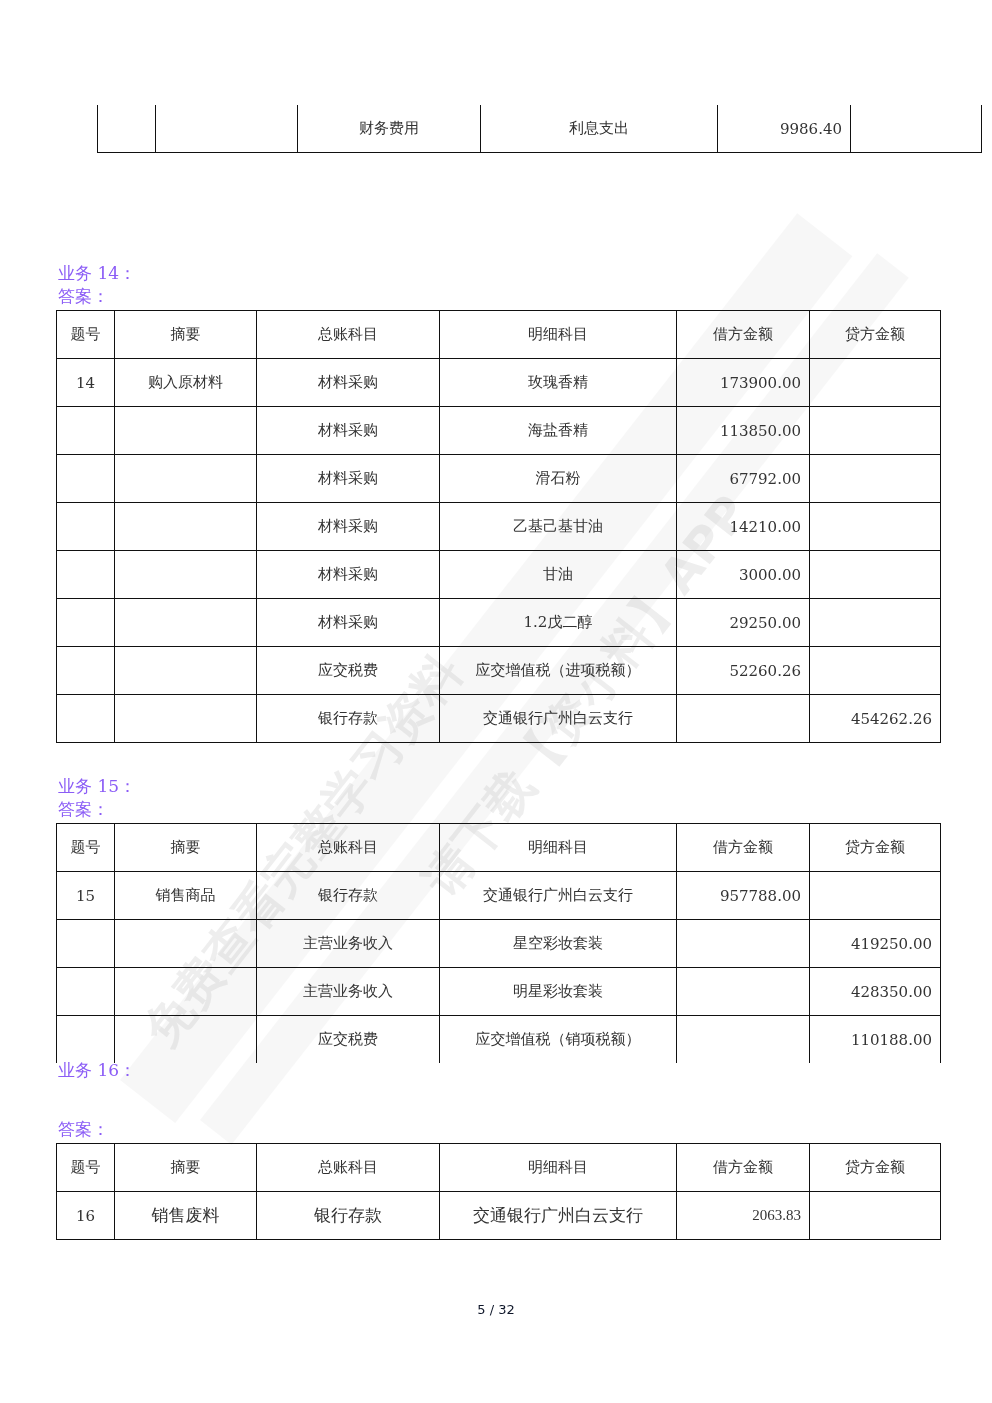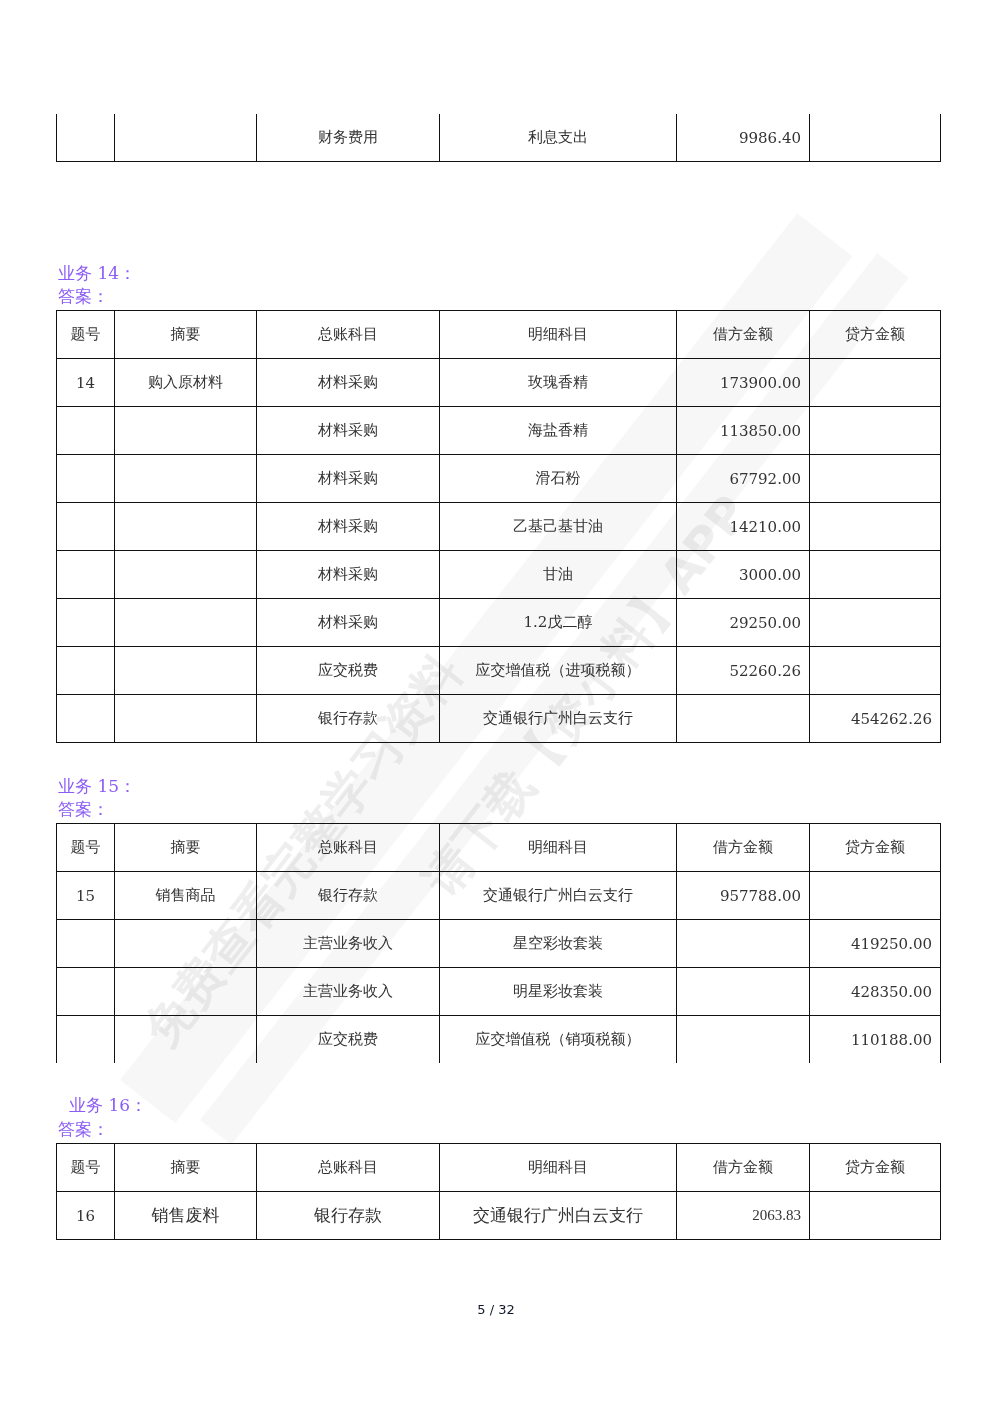--- a/index.html
+++ b/index.html
@@ -24,21 +24,21 @@
 </head>
 <body>
 
 <div class="page">
 
   <div class="stripe" style="left:120px;top:1080px;width:1100px;height:70px;"></div>
   <div class="stripe" style="left:200px;top:1120px;width:1100px;height:40px;"></div>
   <div class="wm" style="left:130px;top:1020px;">免费查看完整学习资料</div>
   <div class="wm" style="left:410px;top:870px;">请下载【资小料】APP</div>
 
-  <table class="ledger" style="top:114px;">
+  <table class="ledger" style="top:105px;margin-left:41px;">
     <colgroup>
         <col class="c1">
         <col class="c2">
         <col class="c3">
         <col class="c4">
         <col class="c5">
         <col class="c6">
       </colgroup>
     <tbody>
         <tr style="border-top:none;">
@@ -187,21 +187,21 @@
       <td class="c"></td>
       <td class="c"></td>
       <td class="c">应交税费</td>
       <td class="c">应交增值税（销项税额）</td>
       <td class="r"></td>
       <td class="r">110188.00</td>
     </tr>
   </tbody>
     </table>
 
-  <div class="heading" style="top:1095px;margin-left:11px;">业务 16：</div>
+  <div class="heading" style="top:1060px;">业务 16：</div>
   <div class="heading" style="top:1119px;">答案：</div>
   <table class="ledger" style="top:1143px;">
     <colgroup>
         <col class="c1">
         <col class="c2">
         <col class="c3">
         <col class="c4">
         <col class="c5">
         <col class="c6">
       </colgroup>

